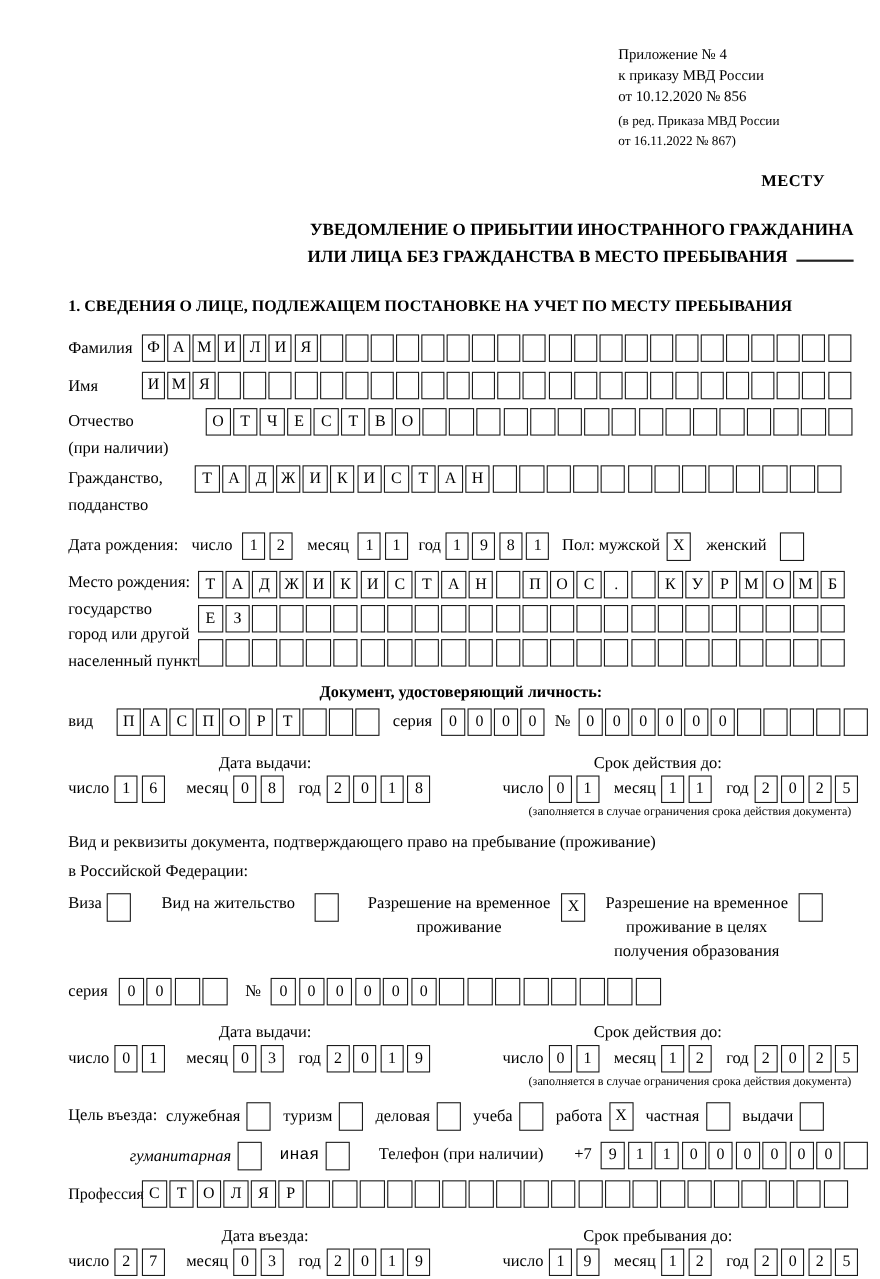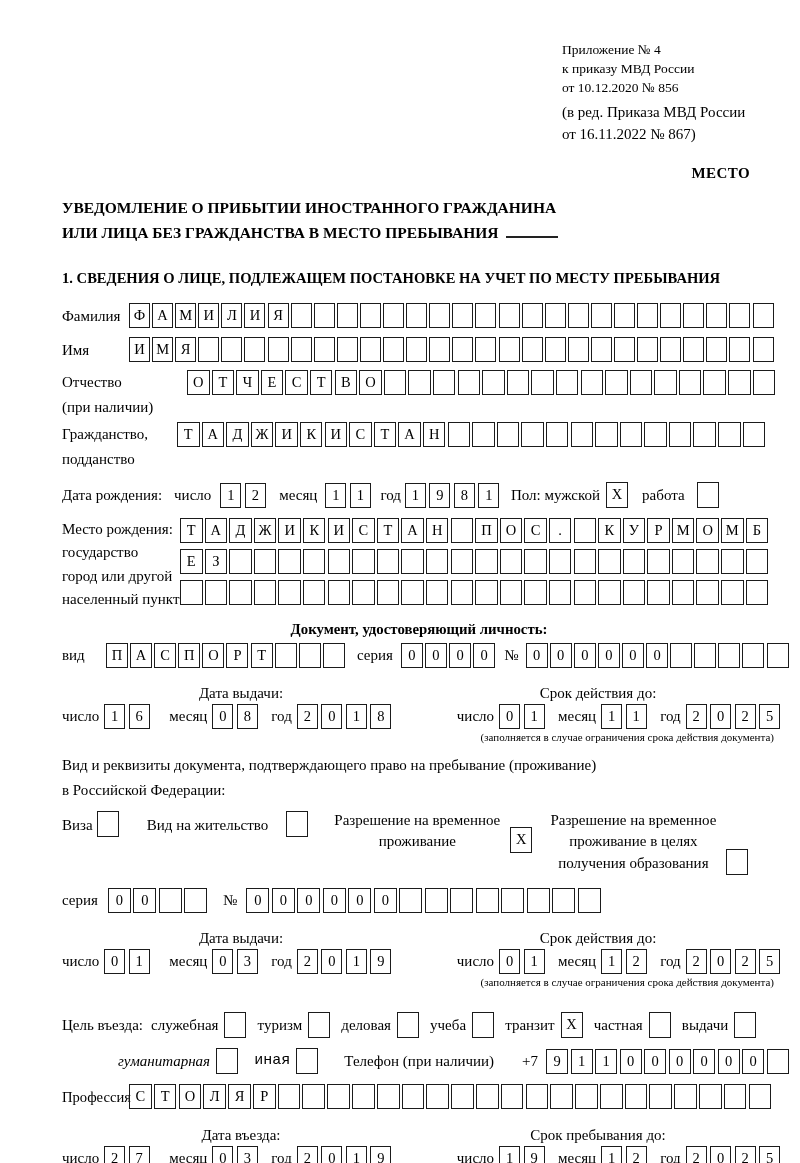--- a/index.html
+++ b/index.html
@@ -1,24 +1,24 @@
 <!DOCTYPE html>
 <html><head>
 <meta charset="utf-8">
 <style>
   *{margin:0;padding:0;box-sizing:border-box;}
   html,body{background:#fff;}
   body{width:800px;height:1163px;color:#000;font-family:"Liberation Serif","DejaVu Serif",serif;font-size:15px;overflow:hidden;}
   .page{width:800px;height:1163px;padding:40px 24px 10px 62px;position:relative;}
 
   .hdr{margin-left:500px;font-size:13.5px;line-height:1.42;}
-  .hdr-note{margin-top:5px;font-size:15px;line-height:1.42;}
+  .hdr-note{margin-top:5px;font-size:12px;line-height:1.42;}
   .forma{font-weight:bold;text-align:right;padding-right:26px;margin-top:20px;font-size:15px;letter-spacing:.4px;}
 
-  .title{text-align:left;font-weight:bold;font-size:15.5px;line-height:1.6;margin-top:14px;}
+  .title{text-align:right;font-weight:bold;font-size:15.5px;line-height:1.6;margin-top:24px;}
   .blank-line{display:inline-block;width:52px;border-bottom:2px solid #222;height:13px;margin-left:8px;}
   .sec{font-weight:bold;font-size:14.6px;margin-top:24px;}
 
   .row{display:flex;align-items:flex-start;margin-top:7px;}
   .lbl{font-size:15px;line-height:27px;white-space:nowrap;}
   .cells{display:flex;white-space:nowrap;}
   .cell{flex:0 0 auto;display:inline-block;width:var(--cw,21px);height:25px;border:1.6px solid #1b1b1b;
         margin-right:var(--cm,2.1px);text-align:center;line-height:22px;font-size:14.5px;}
   .cb .cell{width:22px;height:26px;}
   .note{font-size:11px;text-align:right;padding-right:2px;margin-top:2px;}
@@ -39,46 +39,46 @@
   .dh .b{flex:1;text-align:center;}
   .dr{display:flex;margin-top:2px;}
   .dr .g1{width:358px;}
   .dategrp{display:flex;align-items:center;}
   .dategrp .lbl{margin-right:5px;line-height:25px;}
   .dategrp .cells{margin-right:10px;--cw:21px;--cm:3.5px;}
   .dategrp .cells:last-child{margin-right:0;}
 
   .para{margin-top:10px;line-height:1.7;}
   .permit-row{display:flex;align-items:flex-start;margin-top:6px;}
-  .permit-row .opt{display:flex;align-items:flex-end;}
+  .permit-row .opt{display:flex;align-items:flex-start;}
   .permit-row .optlbl{line-height:1.45;}
   .permit-row .ctr{text-align:center;}
   .permit-row .cb{margin-left:10px;margin-top:1px;}
 
-  .purpose{display:flex;align-items:center;margin-top:24px;flex-wrap:nowrap;}
+  .purpose{display:flex;align-items:center;margin-top:12px;flex-wrap:nowrap;}
   .purpose .pair{display:flex;align-items:center;margin-right:9px;}
   .purpose .pair .lbl{margin-right:6px;line-height:26px;}
 
   .inline{display:flex;align-items:center;}
 </style>
 </head>
 <body>
 
 <div class="page">
 
   <div class="hdr">
     <div>Приложение № 4</div>
     <div>к приказу МВД России</div>
     <div>от 10.12.2020 № 856</div>
     <div class="hdr-note">
       <div>(в ред. Приказа МВД России</div>
       <div>от 16.11.2022 № 867)</div>
     </div>
   </div>
-  <div class="forma">МЕСТО</div>
+  <div class="forma">МЕСТУ</div>
 
   <div class="title">
     <div>УВЕДОМЛЕНИЕ О ПРИБЫТИИ ИНОСТРАННОГО ГРАЖДАНИНА</div>
     <div><span>ИЛИ ЛИЦА БЕЗ ГРАЖДАНСТВА В МЕСТО ПРЕБЫВАНИЯ</span><span class="blank-line"></span></div>
   </div>
 
   <div class="sec">1. СВЕДЕНИЯ О ЛИЦЕ, ПОДЛЕЖАЩЕМ ПОСТАНОВКЕ НА УЧЕТ ПО МЕСТУ ПРЕБЫВАНИЯ</div>
 
   <div class="row" style="margin-top:16px;">
     <span class="lbl w67">Фамилия</span>
@@ -230,21 +230,21 @@
     <span class="cells" style="--cm:3.5px;margin-right:8px;">
         <span class="cell">1</span>
         <span class="cell">9</span>
         <span class="cell">8</span>
         <span class="cell">1</span>
       </span>
     <span class="lbl" style="margin-right:6px;">Пол: мужской</span>
     <span class="cells cb">
         <span class="cell">X</span>
       </span>
-    <span class="lbl" style="margin-left:12px;margin-right:12px;">работа</span>
+    <span class="lbl" style="margin-left:12px;margin-right:12px;">женский</span>
     <span class="cells cb">
         <span class="cell"></span>
       </span>
   </div>
 
   <div class="row stack" style="margin-top:9px;">
     <span class="lbl w118 lblcol" style="line-height:23.5px;">
       <div>Место рождения:</div>
       <div>государство</div>
       <div>город или другой</div>
@@ -549,21 +549,21 @@
           <span class="cell"></span>
         </span>
       </span>
     <span class="pair">
         <span class="lbl">учеба</span>
         <span class="cells cb">
           <span class="cell"></span>
         </span>
       </span>
     <span class="pair">
-        <span class="lbl">транзит</span>
+        <span class="lbl">работа</span>
         <span class="cells cb">
           <span class="cell">X</span>
         </span>
       </span>
     <span class="pair">
         <span class="lbl">частная</span>
         <span class="cells cb">
           <span class="cell"></span>
         </span>
       </span>

